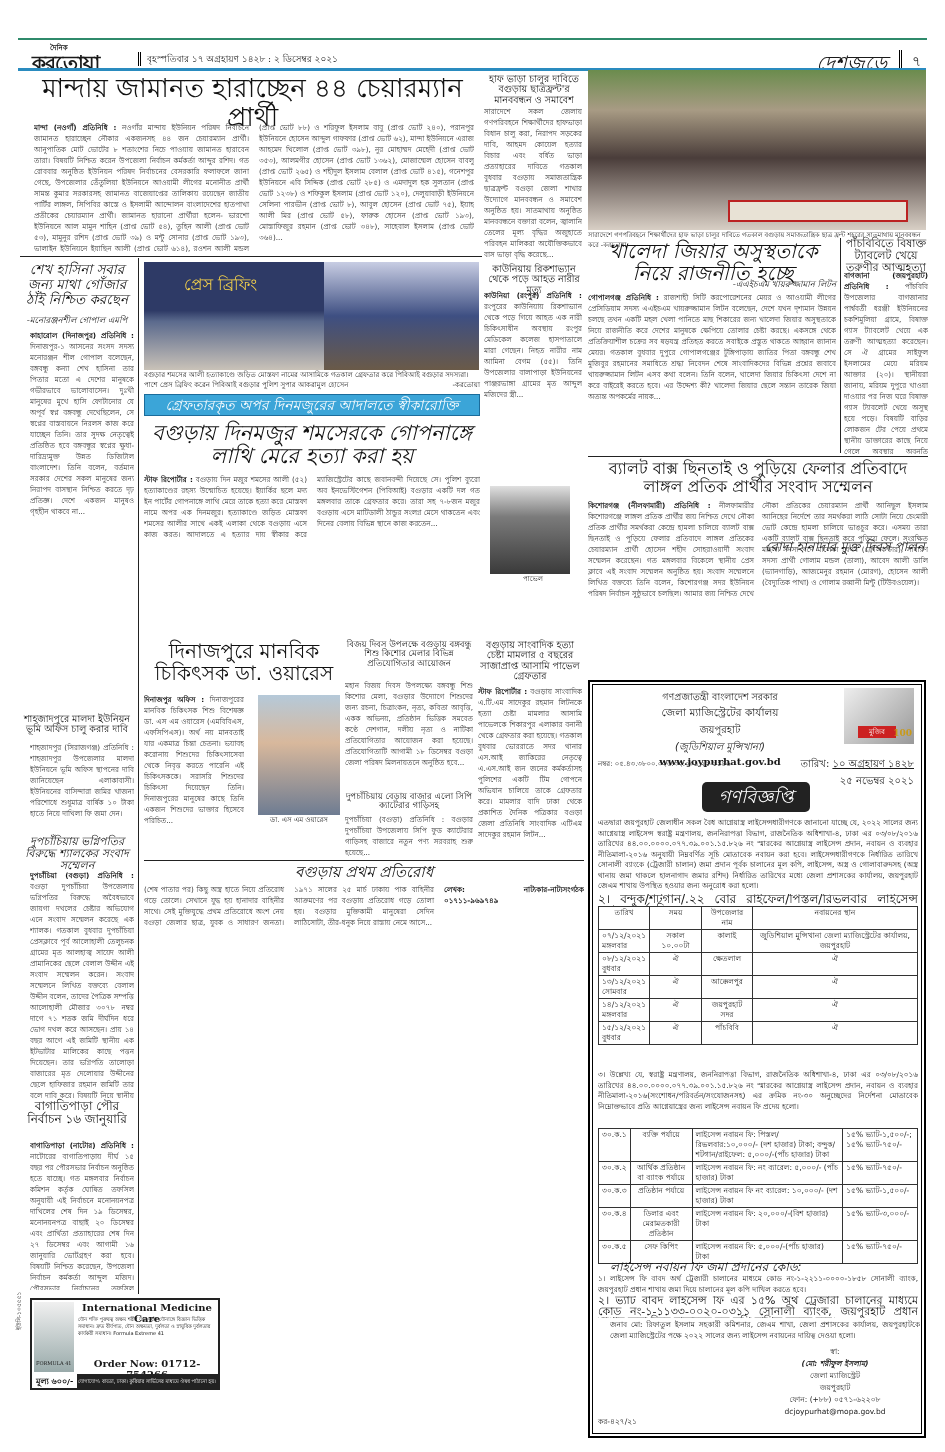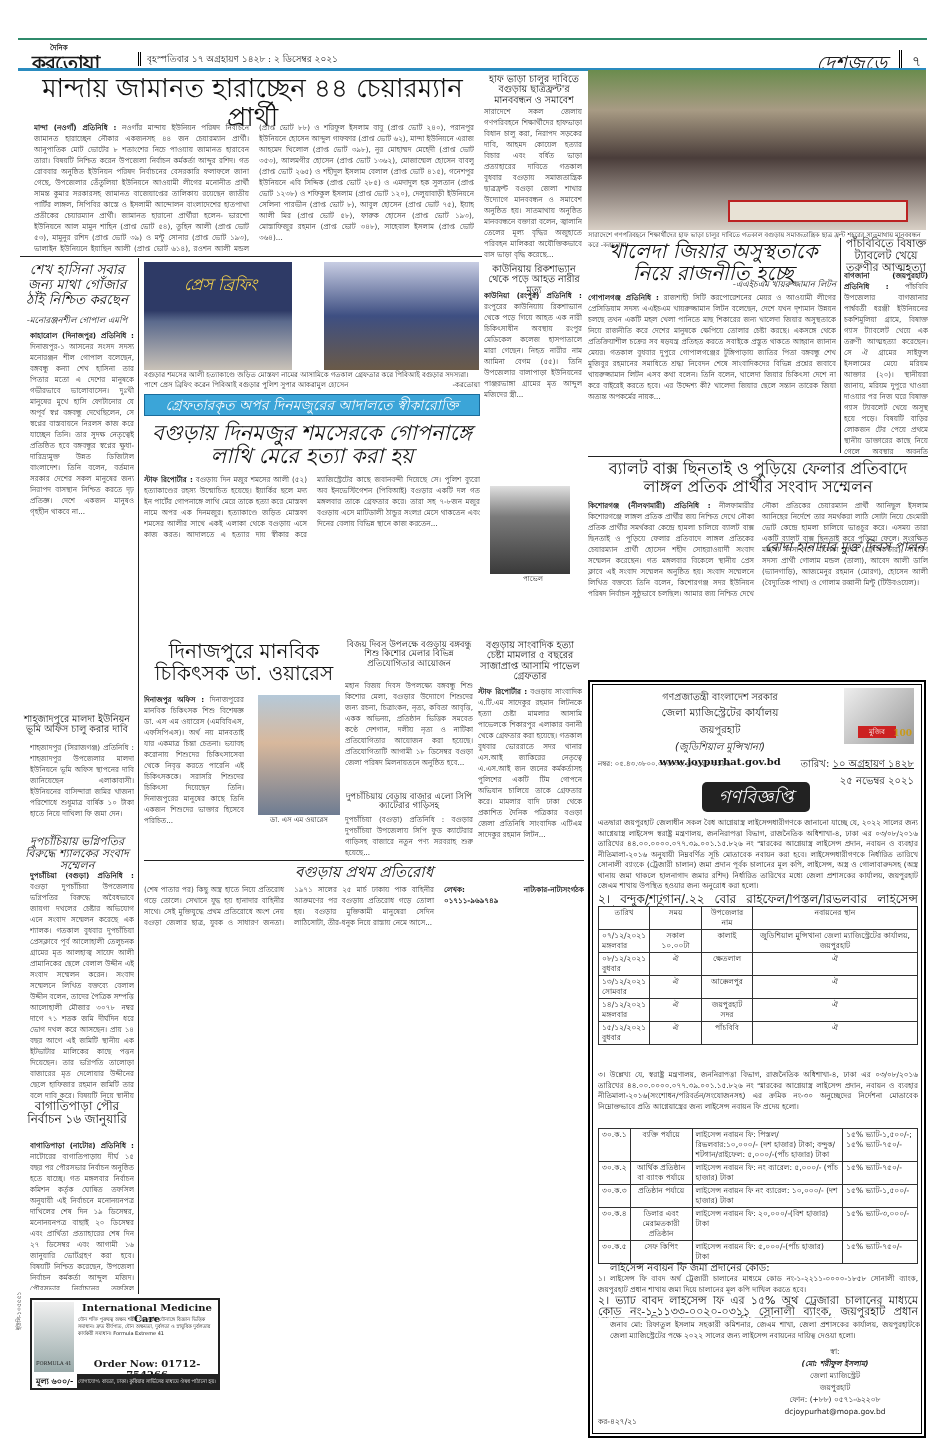--- a/index.html
+++ b/index.html
@@ -57,21 +57,21 @@
   <span class="lead">দুপচাঁচিয়া (বগুড়া) প্রতিনিধি :</span>
   <span>বগুড়া দুপচাঁচিয়া উপজেলায় ভগ্নিপতির বিরুদ্ধে অবৈধভাবে জায়গা দখলের চেষ্টার অভিযোগ এনে সংবাদ সম্মেলন করেছে এক শ্যালক। গতকাল বুধবার দুপচাঁচিয়া প্রেসক্লাবে পূর্ব আলোহালী তেলুচনক গ্রামের মৃত আলহাজ্ব সায়েদ আলী প্রামানিকের ছেলে বেলাল উদ্দীন এই সংবাদ সম্মেলন করেন। সংবাদ সম্মেলনে লিখিত বক্তব্যে বেলাল উদ্দীন বলেন, তাদের পৈত্রিক সম্পত্তি আলোহালী মৌজার ৩০৭৮ নম্বর দাগে ৭১ শতক জমি দীর্ঘদিন ধরে ভোগ দখল করে আসছেন। প্রায় ১৪ বছর আগে এই জমিটি স্থানীয় এক ইটভাটার মালিকের কাছে পত্তন দিয়েছেন। তার ভগ্নিপতি তালোড়া বাজারের মৃত দেলোয়ার উদ্দীনের ছেলে হাফিজার রহমান জমিটি তার বলে দাবি করে। বিষয়টি নিয়ে স্থানীয় গণ্যমান্য ও আত্মীয় স্বজনের উপস্থিতিতে আপস মিমাংসা হয়...</span>
 </div>
 <div class="headline" style="left:18px; top:1100px; width:118px; font-size:12px;">বাগাতিপাড়া পৌর নির্বাচন ১৬ জানুয়ারি</div>
 <div class="body-text" style="left:30px; top:1140px; width:104px; height:150px;">
   <span class="lead">বাগাতিপাড়া (নাটোর) প্রতিনিধি :</span>
   <span>নাটোরের বাগাতিপাড়ায় দীর্ঘ ১৫ বছর পর পৌরসভার নির্বাচন অনুষ্ঠিত হতে যাচ্ছে। গত মঙ্গলবার নির্বাচন কমিশন কর্তৃক ঘোষিত তফসিল অনুযায়ী এই নির্বাচনে মনোনয়নপত্র দাখিলের শেষ দিন ১৯ ডিসেম্বর, মনোনয়নপত্র বাছাই ২০ ডিসেম্বর এবং প্রার্থিতা প্রত্যাহারের শেষ দিন ২৭ ডিসেম্বর এবং আগামী ১৬ জানুয়ারি ভোটগ্রহণ করা হবে। বিষয়টি নিশ্চিত করেছেন, উপজেলা নির্বাচন কর্মকর্তা আব্দুল মজিদ। পৌরসভার নির্বাচনের তফসিল ঘোষণার খবরে ইতোমধ্যে এলাকার ভোটার ও সম্ভাব্য প্রার্থীদের মধ্যে ব্যাপক উৎসাহ ও উদ্দীপনা লক্ষ্য যাচ্ছে। উল্লেখ্য, এই পৌরসভায় ৯টি ওয়ার্ডে মোট ভোটার ৮ হাজার ৪০১ জন।</span>
 </div>
 <div class="vline" style="left:138px; top:258px; height:1036px;"></div>
 
-<div class="photo" style="left:144px; top:262px; width:148px; height:108px; background:linear-gradient(180deg,#2e3a66 0%,#2e3a66 45%,#5b6a8d 55%,#c9c2b8 100%);font-style:italic;">
+<div class="photo" style="left:144px; top:262px; width:180px; height:108px; background:linear-gradient(180deg,#2e3a66 0%,#2e3a66 45%,#5b6a8d 55%,#c9c2b8 100%);">
   <div style="position:absolute; left:40px; top:10px; font-size:16px; color:#f5d24b; font-family:'DejaVu Sans',sans-serif;">প্রেস ব্রিফিং</div>
 </div>
 <div class="photo" style="left:324px; top:262px; width:155px; height:108px; background:linear-gradient(180deg,#c8cde3 0%,#3e4f82 50%,#6a5a48 100%);"></div>
 <div class="caption" style="left:144px; top:370px; width:336px; height:22px;">
   <span>বগুড়ার শমসের আলী হত্যাকাণ্ডে জড়িত মোস্তফা নামের আসামিকে গতকাল গ্রেফতার করে পিবিআই বগুড়ার সদস্যরা। পাশে প্রেস ব্রিফিং করেন পিবিআই বগুড়ার পুলিশ সুপার আকরামুল হোসেন</span>
   <span style="float:right;">-করতোয়া</span>
 </div>
 
 <div class="banner-blue" style="left:144px; top:394px; width:336px; height:22px; line-height:20px;">গ্রেফতারকৃত অপর দিনমজুরের আদালতে স্বীকারোক্তি</div>
 <div class="headline" style="left:144px; top:422px; width:336px; font-size:21px; font-style:italic;">বগুড়ায় দিনমজুর শমসেরকে গোপনাঙ্গে লাথি মেরে হত্যা করা হয়</div>
@@ -243,21 +243,21 @@
           </tr>
           <tr>
             <td>৩০.ক.৫</td>
             <td style="text-align: center;">সেফ কিপিং</td>
             <td>লাইসেন্স নবায়ন ফি: ৫,০০০/-(পাঁচ হাজার) টাকা</td>
             <td>১৫% ভ্যাট-৭৫০/-</td>
           </tr>
         </tbody>
     </table>
   </div>
-  <div class="body-text" style="left:20px; top:580px; width:310px; height:12px; font-size:10px; color:#111;">লাইসেন্স নবায়ন ফি জমা প্রদানের কোড:</div>
+  <div class="body-text" style="left:20px; top:580px; width:310px; height:12px; font-size:12px; font-style:italic; color:#111;">লাইসেন্স নবায়ন ফি জমা প্রদানের কোড:</div>
   <div class="body-text" style="left:8px; top:592px; width:320px; height:22px; font-size:7.3px; line-height:10.5px; color:#111;">১। লাইসেন্স ফি বাবদ অর্থ ট্রেজারী চালানের মাধ্যমে কোড নং-১-২২১১-০০০০-১৮৫৮ সোনালী ব্যাংক, জয়পুরহাট প্রধান শাখায় জমা দিয়ে চালানের মূল কপি দাখিল করতে হবে।</div>
   <div class="body-text" style="left:8px; top:614px; width:320px; height:22px; font-size:11px; line-height:10.5px; color:#111;">২। ভ্যাট বাবদ লাইসেন্স ফি এর ১৫% অর্থ ট্রেজারী চালানের মাধ্যমে কোড নং-১-১১৩৩-০০২০-০৩১১ সোনালী ব্যাংক, জয়পুরহাট প্রধান শাখায় জমা দিয়ে চালানের মূল কপি দাখিল করতে হবে।</div>
   <div class="body-text" style="left:20px; top:638px; width:310px; height:22px; font-size:7.3px; line-height:10.5px; color:#111;">জনাব মো: রিফাতুল ইসলাম সহকারী কমিশনার, জেএম শাখা, জেলা প্রশাসকের কার্যালয়, জয়পুরহাটকে জেলা ম্যাজিস্ট্রেটের পক্ষে ২০২২ সালের জন্য লাইসেন্স নবায়নের দায়িত্ব দেওয়া হলো।</div>
   <div style="position:absolute; left:170px; top:664px; width:150px; text-align:center; font-size:7.5px; line-height:12px; font-family:'DejaVu Sans',sans-serif;">
     <div>স্বা:</div>
     <div style="font-style:italic; font-weight:bold;">(মো: শরীফুল ইসলাম)</div>
     <div>জেলা ম্যাজিস্ট্রেট</div>
     <div>জয়পুরহাট</div>
     <div>ফোন: (+৮৮) ০৫৭১-৬২২০৮</div>
     <div>dcjoypurhat@mopa.gov.bd</div>

